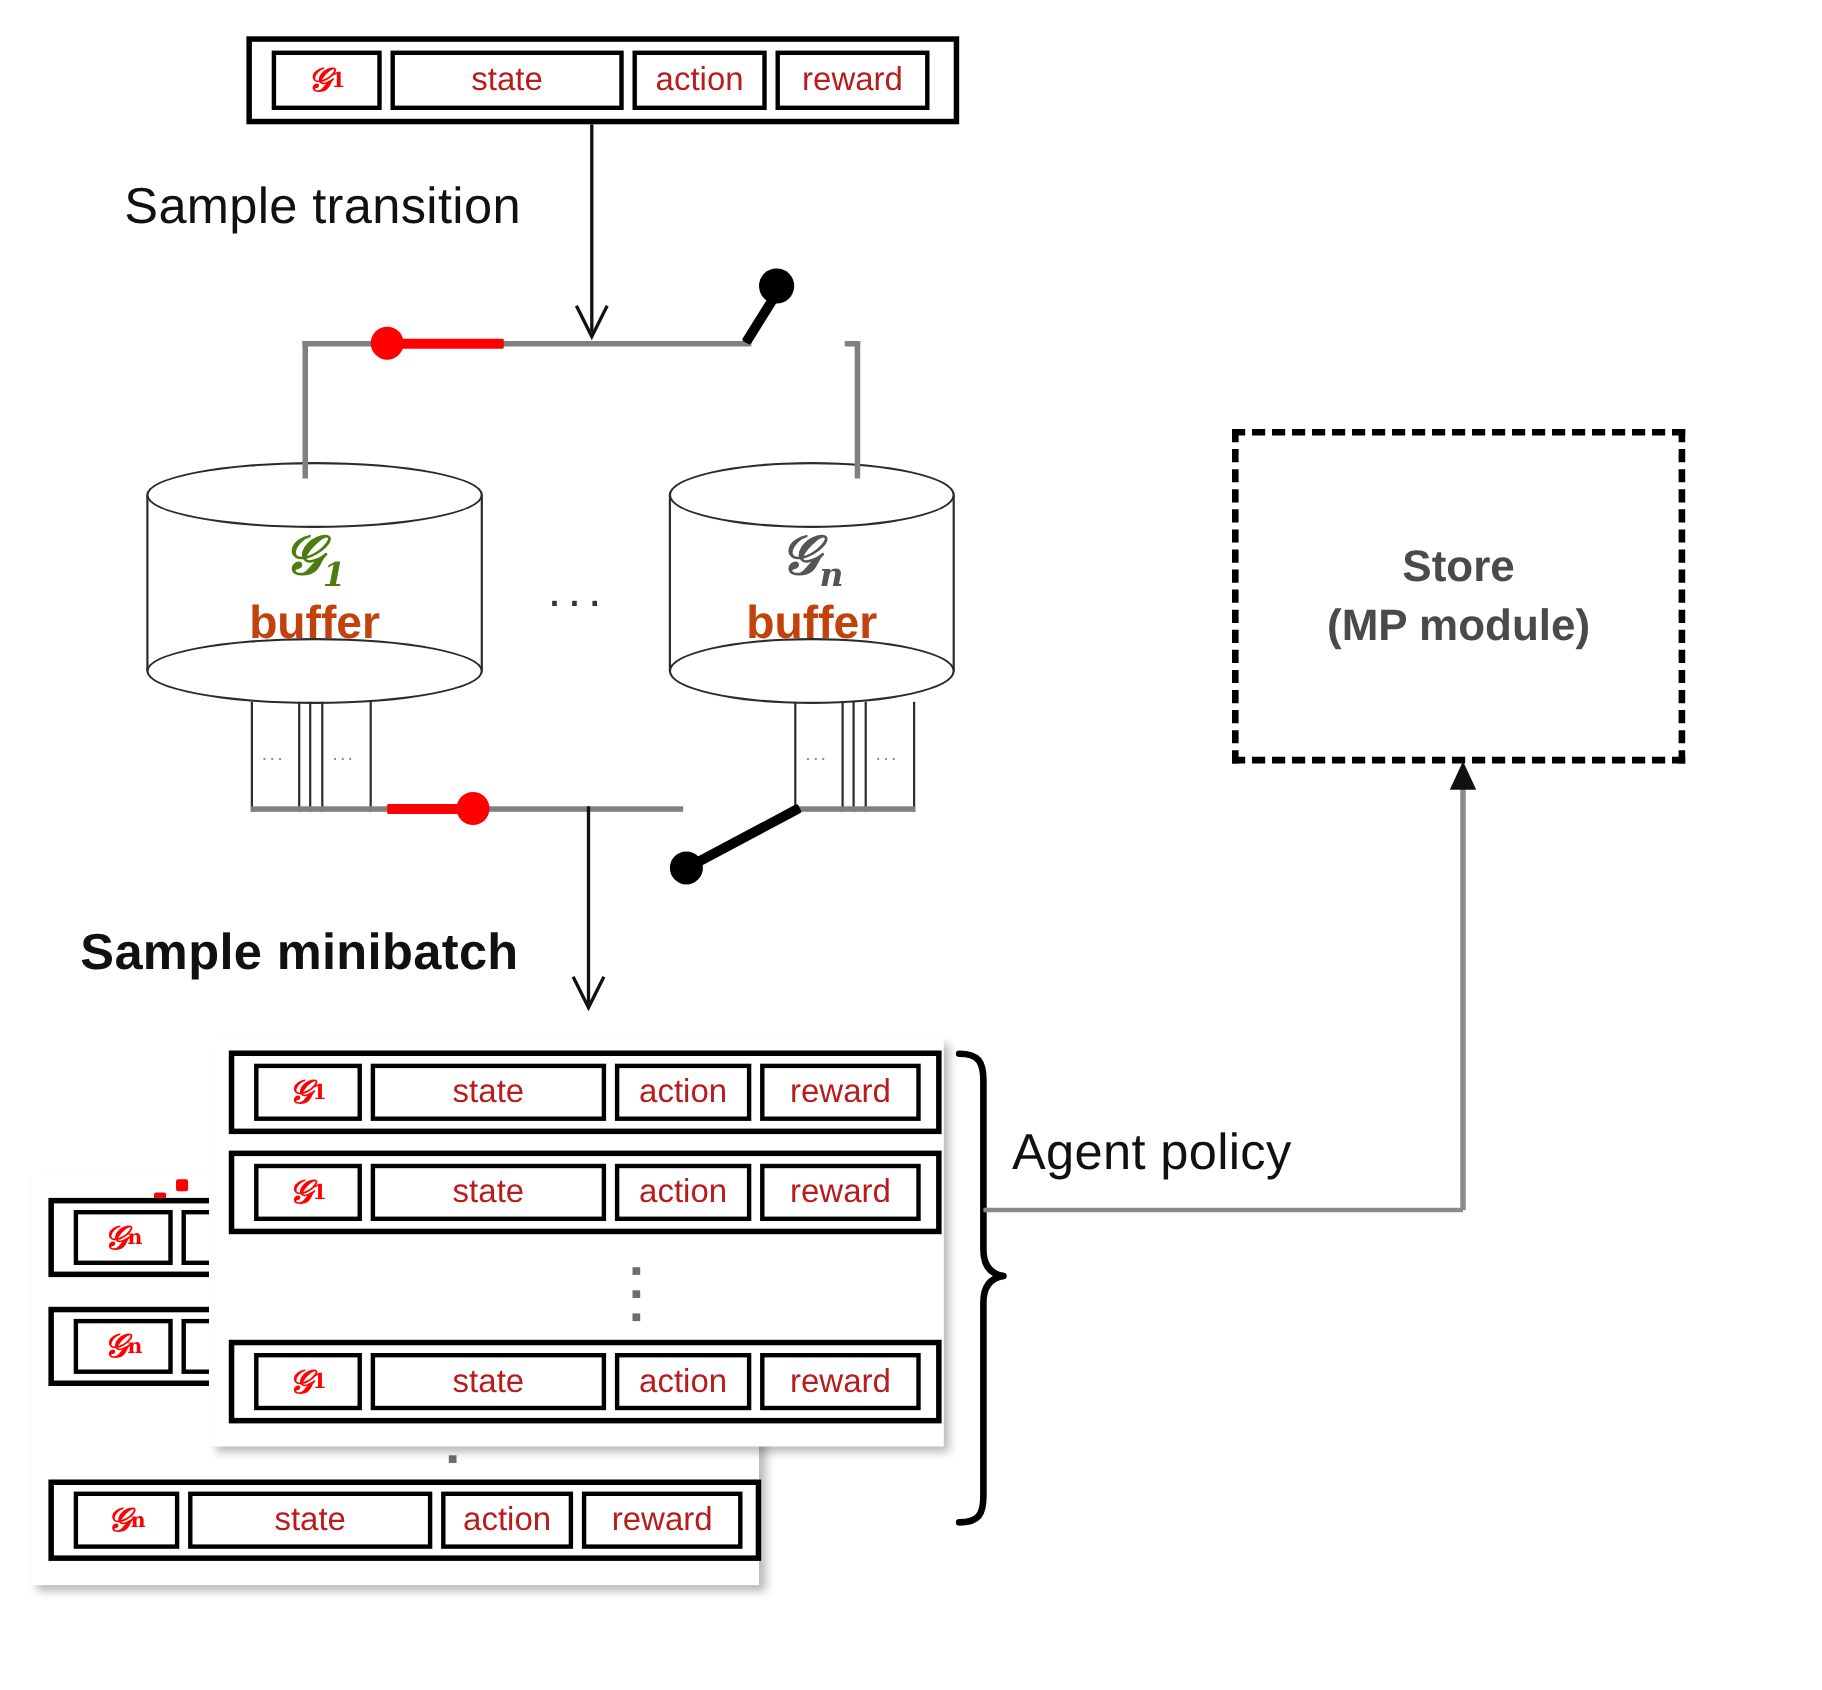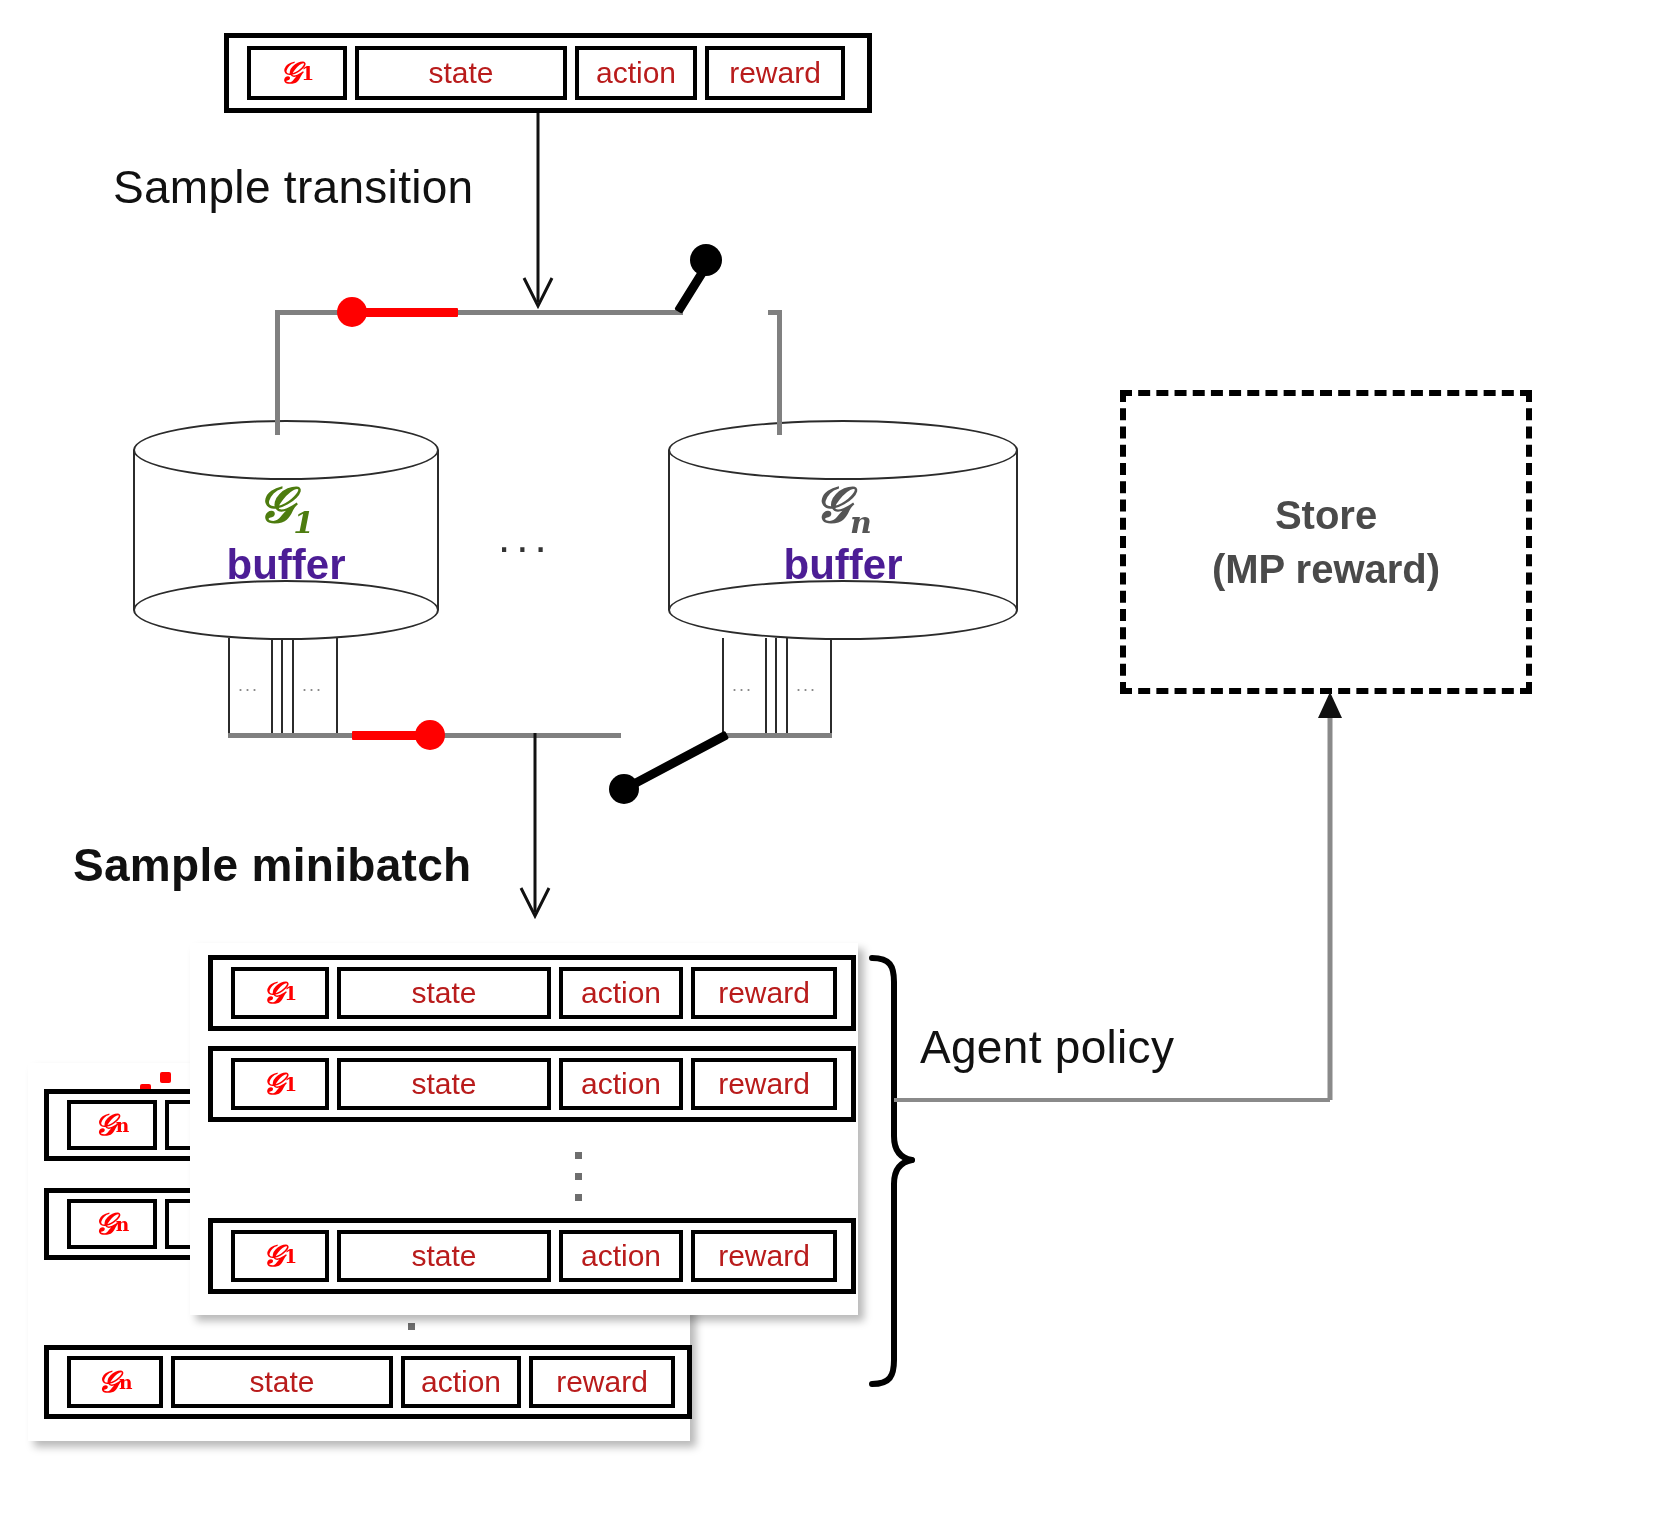--- a/index.html
+++ b/index.html
@@ -18,21 +18,21 @@
   
   .bigLabel{position:absolute;font-size:46px;color:#111;white-space:nowrap;letter-spacing:.3px;}
 
   
   .cyl{position:absolute;}
   .cyl .body{position:absolute;left:0;right:0;border-left:2px solid #2b2b2b;border-right:2px solid #2b2b2b;background:#fff;}
   .cyl .ellipse{position:absolute;left:0;right:0;height:60px;border:2px solid #2b2b2b;border-radius:50%;background:#fff;box-sizing:border-box;}
   .cyl .label{position:absolute;left:0;right:0;text-align:center;}
   .cyl .gname{font-family:"DejaVu Serif", serif;font-style:italic;font-weight:bold;font-size:50px;line-height:1;}
   .cyl .gname sub{font-size:.6em;font-style:italic;font-weight:bold;}
-  .cyl .buf{font-size:42px;font-weight:bold;color:#4c1d95;line-height:1.1;margin-top:4px;}
+  .cyl .buf{font-size:42px;font-weight:bold;color:#c2410c;line-height:1.1;margin-top:4px;}
 
   .vline{position:absolute;background:#2b2b2b;width:2px;}
   .hline{position:absolute;background:#808080;height:5px;}
   .vlineGray{position:absolute;background:#808080;width:5px;}
   .redseg{position:absolute;background:#ff0000;height:9px;border-radius:1px;}
   .reddot{position:absolute;background:#ff0000;border-radius:50%;}
   .blackdot{position:absolute;background:#000;border-radius:50%;}
   .arm{position:absolute;background:#000;height:9px;transform-origin:0 50%;border-radius:2px;}
   .tinydots{position:absolute;color:#8a8a8a;font-size:18px;letter-spacing:2px;}
   .middots{position:absolute;color:#333;font-size:44px;letter-spacing:6px;}
@@ -74,21 +74,21 @@
     <div class="ellipse" style="top:0;"></div>
     <div class="ellipse" style="top:160px;"></div>
     <div class="label" style="top:60px;">
       <div class="gname" style="color:#4d7c0f;">
         <span>𝒢</span><sub>1</sub>
       </div>
       <div class="buf">buffer</div>
     </div>
   </div>
 
-  <div class="cyl" style="left:668px;top:420px;width:350px;height:220px;">
+  <div class="cyl" style="left:608px;top:420px;width:260px;height:220px;">
     <div class="body" style="top:30px;height:160px;"></div>
     <div class="ellipse" style="top:0;"></div>
     <div class="ellipse" style="top:160px;"></div>
     <div class="label" style="top:60px;">
       <div class="gname" style="color:#555;">
         <span>𝒢</span><sub>n</sub>
       </div>
       <div class="buf">buffer</div>
     </div>
   </div>
@@ -124,21 +124,21 @@
   <div class="hline" style="left:722px;top:733px;width:110px;"></div>
   <div class="redseg" style="left:352px;top:731px;width:90px;"></div>
   <div class="reddot" style="left:415px;top:720px;width:30px;height:30px;"></div>
   <div class="arm" style="left:727px;top:730px;width:120px;transform:rotate(152deg);"></div>
   <div class="blackdot" style="left:609px;top:774px;width:30px;height:30px;"></div>
 
   <div class="bigLabel" style="left:73px;top:838px;font-weight:bold;">Sample minibatch</div>
 
   <div class="agent" style="left:1120px;top:390px;width:412px;height:304px;">
     <div>Store</div>
-    <div>(MP reward)</div>
+    <div>(MP module)</div>
   </div>
 
   <div class="bigLabel" style="left:920px;top:1020px;">Agent policy</div>
 
   <div class="panel" style="left:28px;top:1063px;width:662px;height:378px;"></div>
 
   <div class="reddiag" style="position:absolute;left:120px;top:1070px;width:60px;height:40px;">
     <i style="left:0px;top:26px;"></i>
     <i style="left:20px;top:14px;"></i>
     <i style="left:40px;top:2px;"></i>

